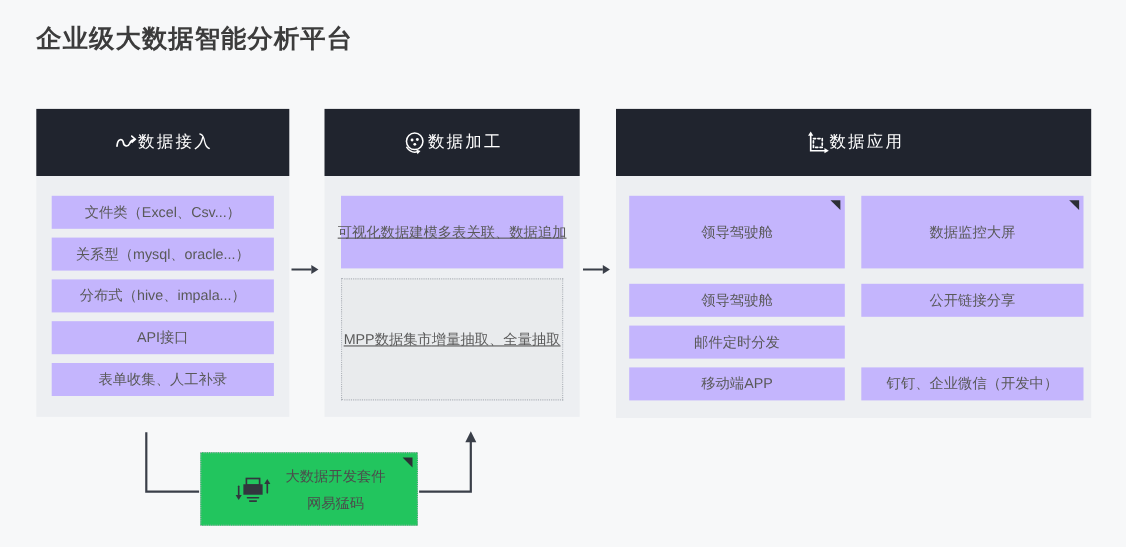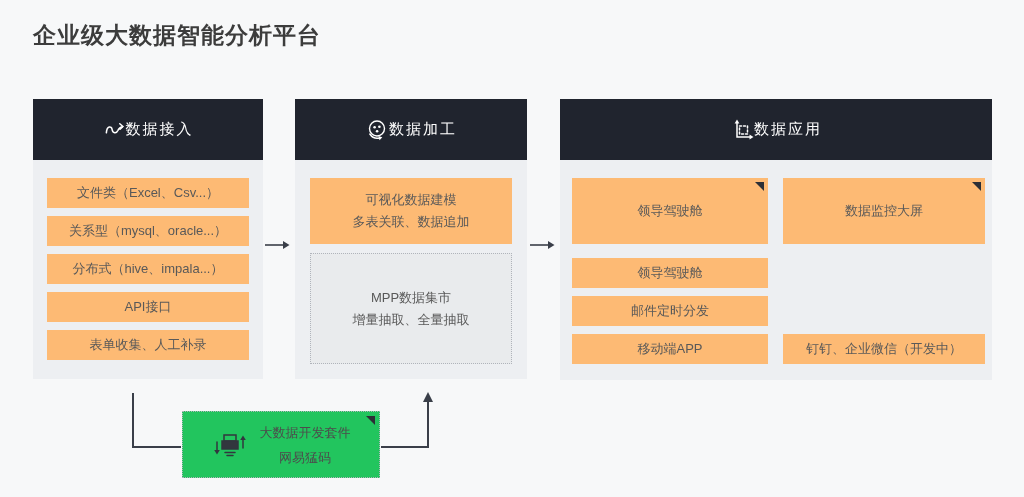--- a/index.html
+++ b/index.html
@@ -11,24 +11,24 @@
   .panel-header{height:61px;background:#20242e;display:flex;align-items:center;
                 justify-content:center;color:#fff;}
   .hlabel{font-size:15px;font-weight:500;letter-spacing:2px;}
   .panel-body{position:relative;background:#edeff2;}
   #col1{left:33px;width:230px;}
   #col1 .panel-body{height:219px;}
   #col2{left:295px;width:232px;}
   #col2 .panel-body{height:219px;}
   #col3{left:560px;width:432px;}
   #col3 .panel-body{height:220px;}
-  .card{position:absolute;background:#fdba74;display:flex;align-items:center;
+  .card{position:absolute;background:#c4b5fd;display:flex;align-items:center;
         justify-content:center;font-size:13px;color:#595959;white-space:nowrap;
         box-sizing:border-box;}
-  .card.multi{flex-direction:column;line-height:22px;}
+  .card.multi{flex-direction:row;line-height:22px;text-decoration:underline;}
   
   #col1 .card{left:14px;width:202px;height:30px;}
   #c1i0{top:18px;} #c1i1{top:56px;text-align:right;} #c1i2{top:94px;} #c1i3{top:132px;} #c1i4{top:170px;}
   
   #modeling{left:15px;top:18px;width:202px;height:66px;}
   #mpp{left:15px;top:93px;width:202px;height:111px;background:#e9ebed;
        border:1px dotted #b0b4bb;}
   
   #col3 .l{left:12px;width:196px;}
   #col3 .r{left:223px;width:202px;}
@@ -119,20 +119,21 @@
           <polygon points="23.5,19 19.5,16.6 19.5,21.4" fill="#ffffff" stroke="none"></polygon>
           <rect x="9.5" y="8" width="8" height="8" stroke-dasharray="2 2"></rect>
         </svg>
       </span>
       <span class="hlabel">数据应用</span>
     </header>
     <div class="panel-body">
       <div class="card l row1 corner">领导驾驶舱</div>
       <div class="card r row1 corner">数据监控大屏</div>
       <div class="card l row2">领导驾驶舱</div>
+      <div class="card r row2">公开链接分享</div>
       <div class="card l row3">邮件定时分发</div>
       <div class="card l row4">移动端APP</div>
       <div class="card r row4">钉钉、企业微信（开发中）</div>
     </div>
   </section>
 
   <svg id="connector" width="1024" height="497" viewBox="0 0 1024 497">
     <path d="M133 393 L133 447 L181 447" fill="none" stroke="#3a3f49" stroke-width="2"></path>
     <path d="M381 447 L428 447 L428 401" fill="none" stroke="#3a3f49" stroke-width="2"></path>
     <polygon points="428,392 423,402 433,402" fill="#3a3f49"></polygon>

